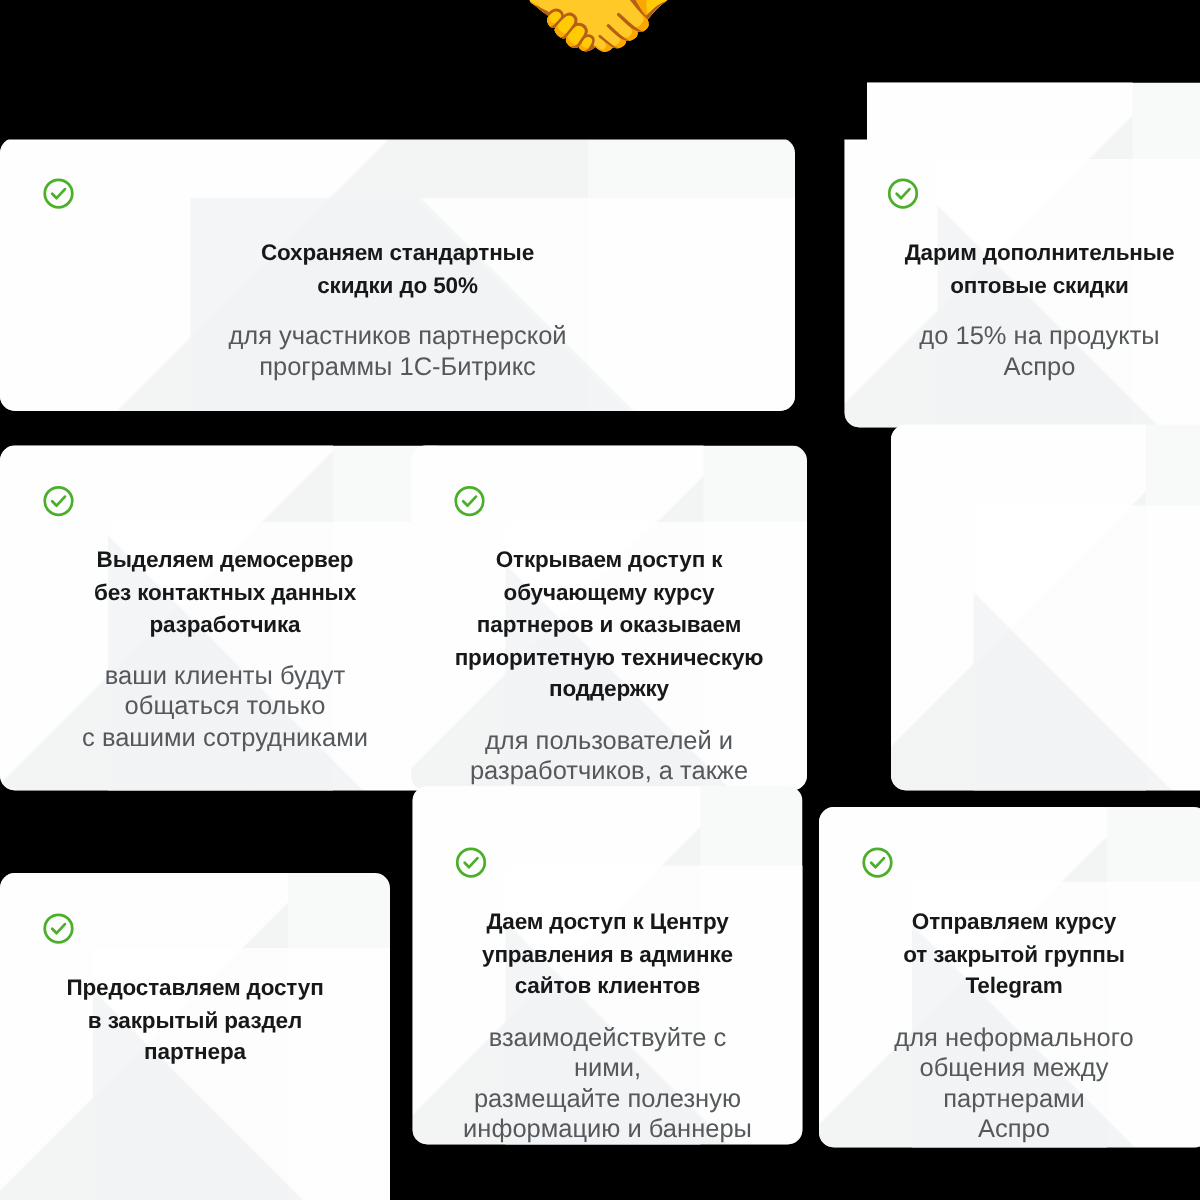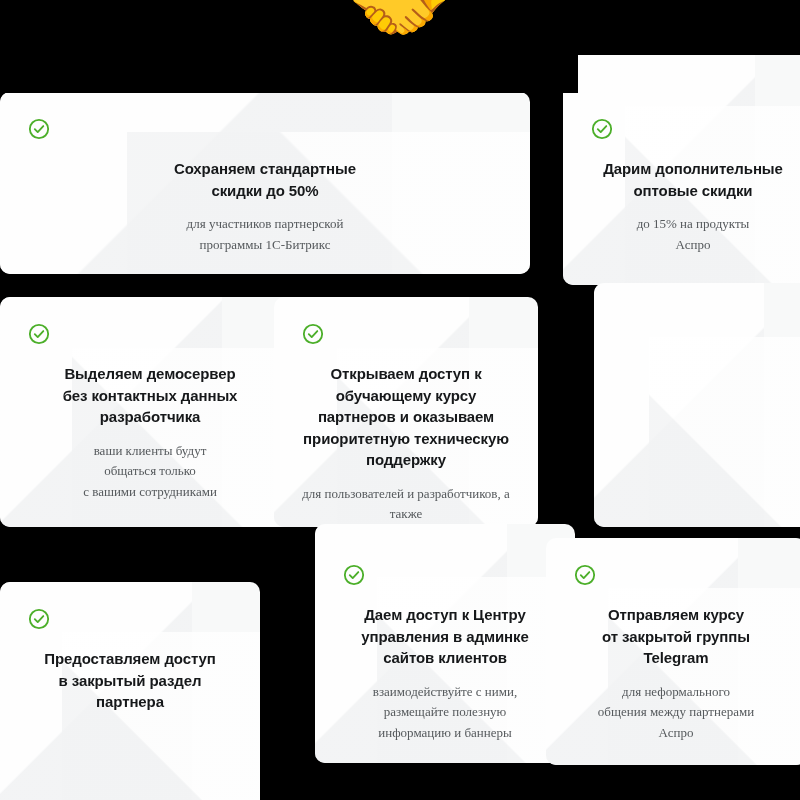--- a/index.html
+++ b/index.html
@@ -94,40 +94,39 @@
   .card-title {
     font-size: 15px;
     line-height: 21.5px;
     font-weight: 700;
     color: #16181a;
     letter-spacing: -0.1px;
     margin-bottom: 13px;
     white-space: pre-line;
   }
   .card-desc {
-    font-size: 13px;
+    font-size: 17px;
     line-height: 20.5px;
     font-weight: 400;
     color: #55595c;
     white-space: pre-line;
-    font-family: Liberation Serif, serif;
   }
 
   
   #card-1 { left: 0px;   top: 92px;  width: 530px; height: 182px; }
   #card-2 { left: 563px; top: 55px;  width: 260px; height: 230px; }
 
   
   #card-3 { left: 0px;   top: 297px; width: 300px; height: 230px; }
   #card-4 { left: 274px; top: 297px; width: 264px; height: 230px; }
   #card-5 { left: 594px; top: 283px; width: 230px; height: 244px; }
 
   
   #card-6 { left: 0px;   top: 538px; width: 260px; height: 227px; margin-top: 44px; }
-  #card-7 { left: 275px; top: 524px; width: 260px; height: 239px; margin-left: 40px; }
+  #card-7 { left: 275px; top: 524px; width: 260px; height: 239px; }
   #card-8 { left: 546px; top: 538px; width: 260px; height: 227px; }
 
   
   #card-2 .card-inner { padding-top: 37px; }
   #card-5 .card-inner { padding-top: 14px; }
   #card-7 .card-inner { padding-top: 14px; }
 
   
   .top-band {
     position: absolute;

